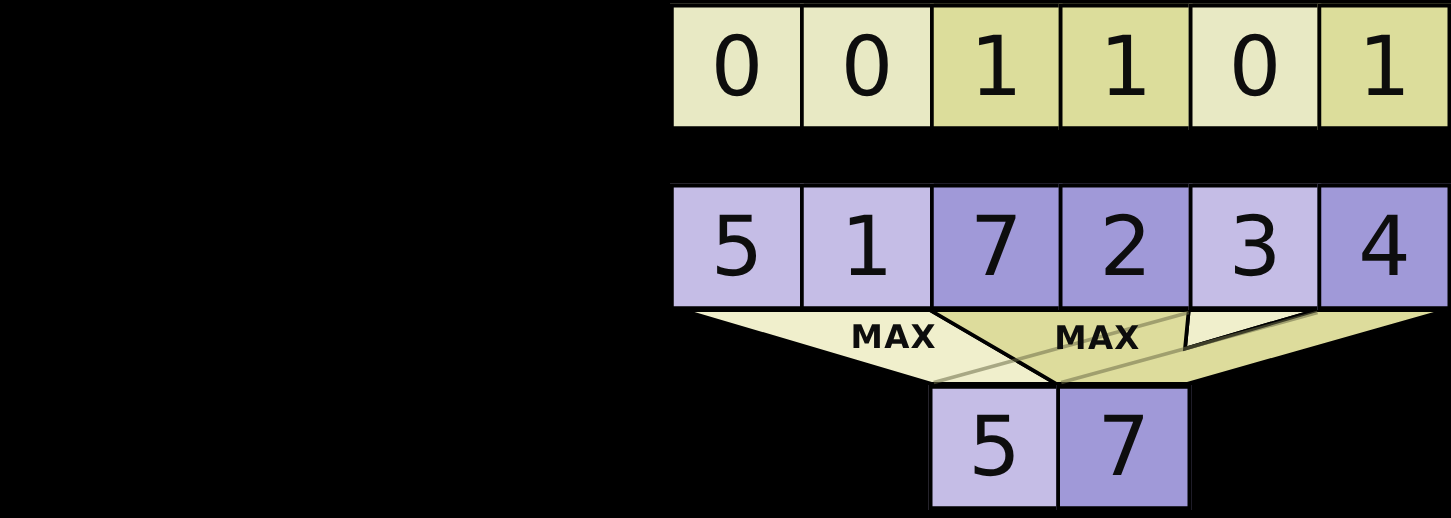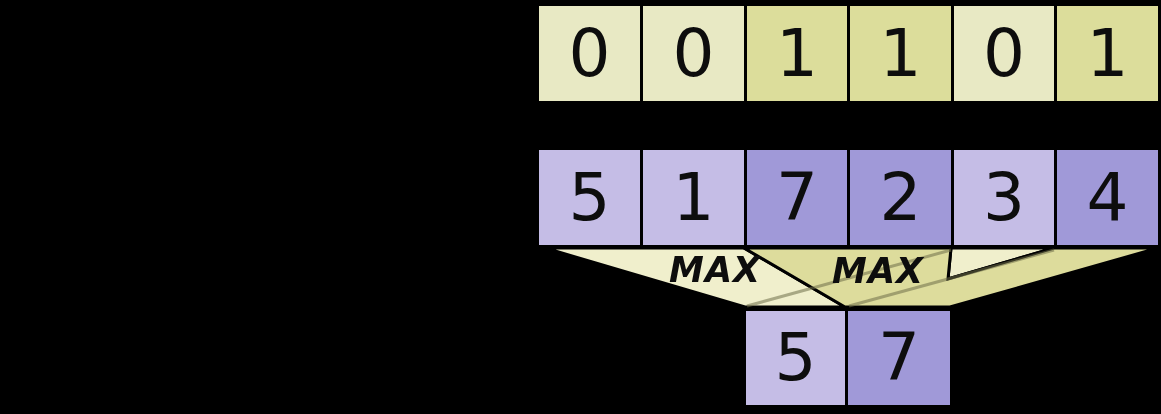--- a/index.html
+++ b/index.html
@@ -36,26 +36,25 @@
   .m1 { background: var(--mask-one-fill, #dcdd9b); }
   .v0 { background: var(--value-light-fill, #c5bde6); }
   .v1 { background: var(--value-dark-fill, #a099d8); }
   .max-label {
     position: absolute;
     width: 124px;
     height: 30px;
     display: flex;
     align-items: center;
     justify-content: center;
-    font-size: 35px;
+    font-size: 26px;
     font-weight: 700;
     letter-spacing: 1px;
     color: var(--digit-color, #0d0d0d);
     z-index: 3;
-    font-style: italic;
   }
   .max-left  { left: 653px; top: 255px; }
   .max-right { left: 816px; top: 256px; }
 </style>
 </head>
 <body>
 
 <div class="stage">
 
   <svg class="funnel-svg" viewBox="0 0 1161 414" xmlns="http://www.w3.org/2000/svg">

